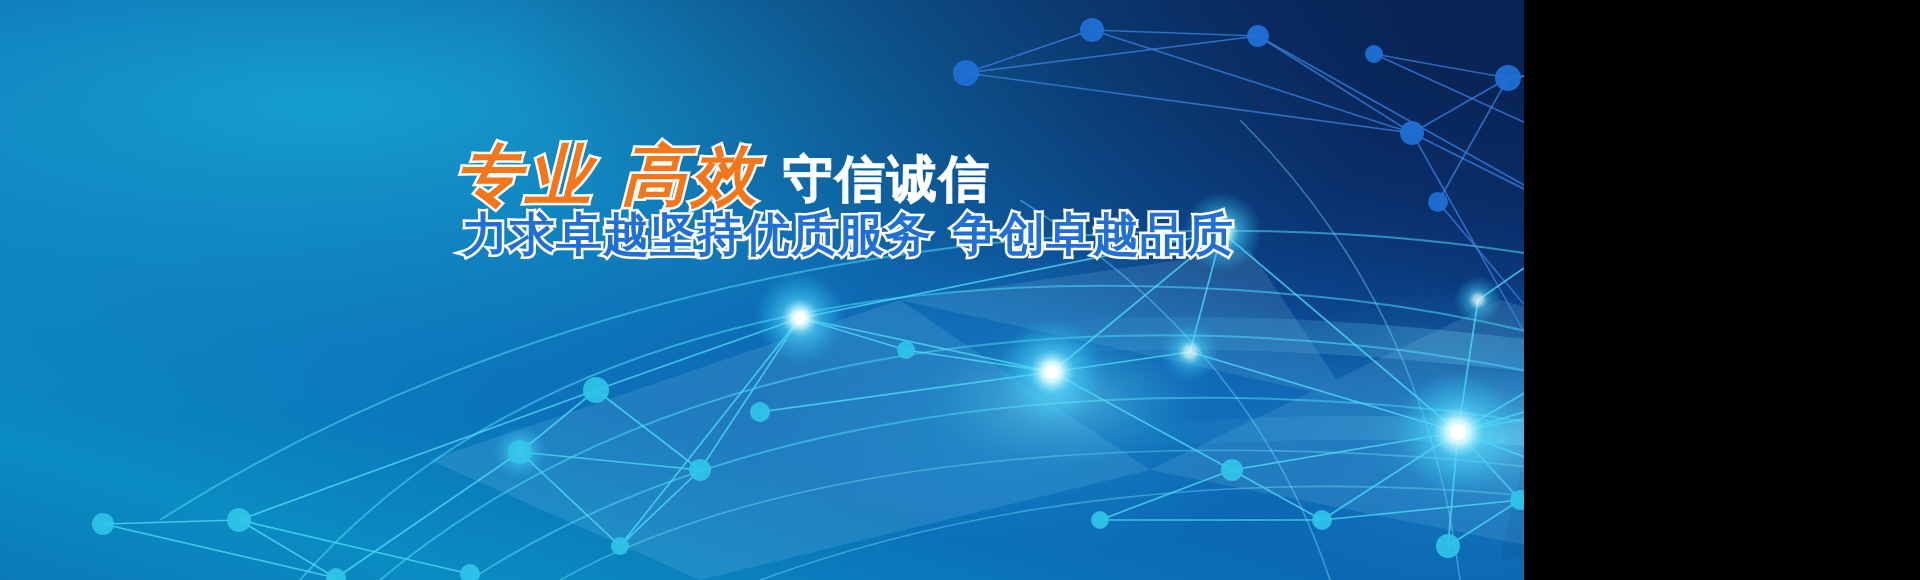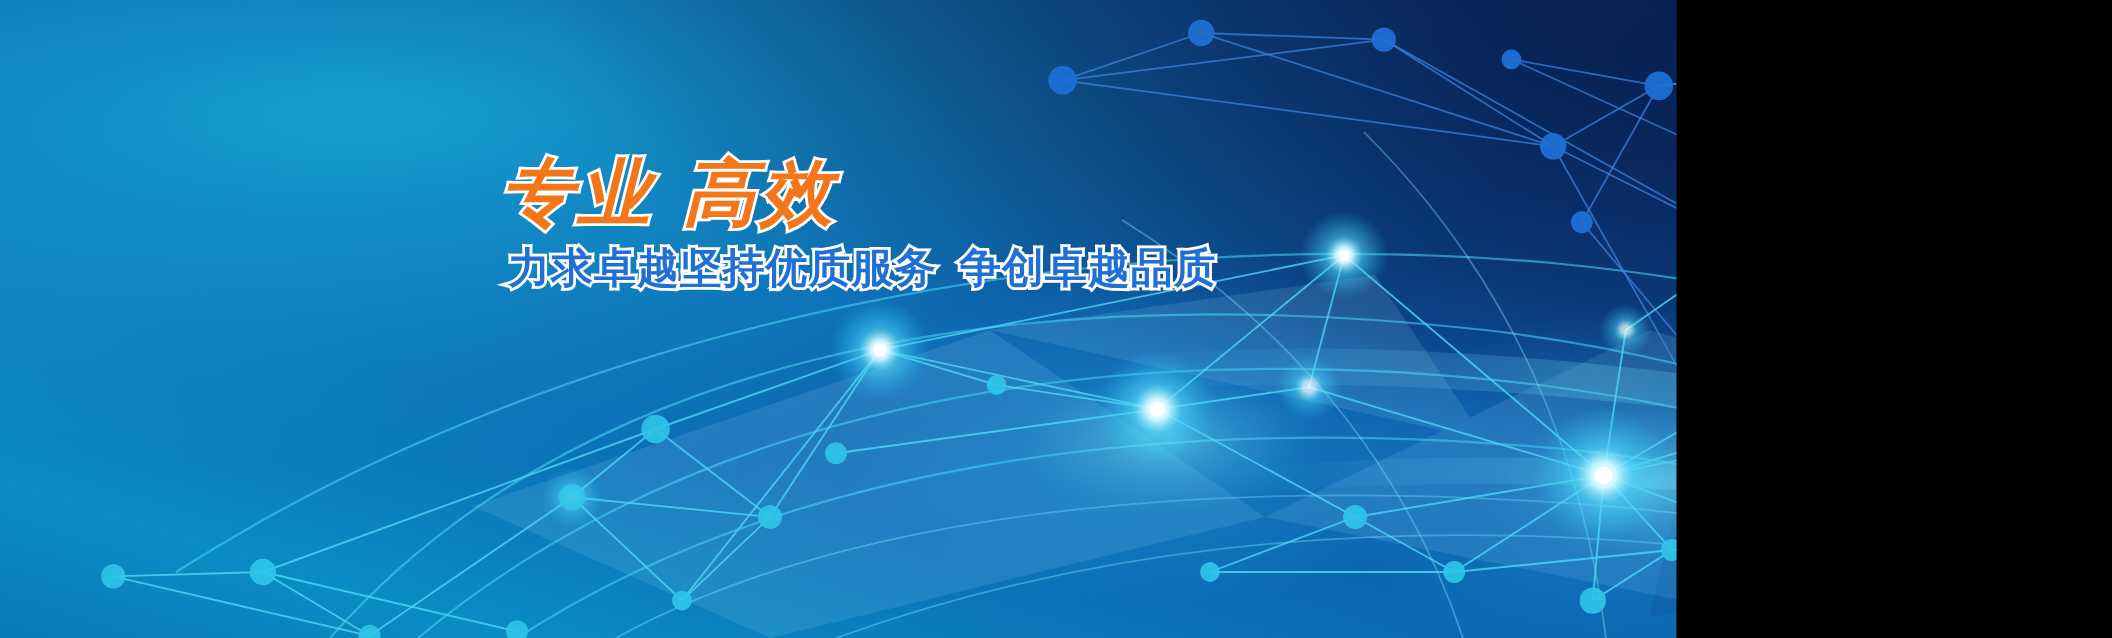--- a/index.html
+++ b/index.html
@@ -28,23 +28,23 @@
   }
   .calli .sp{display:inline-block;width:26px;}
   .trust{
     font-family:"Liberation Sans","DejaVu Sans",sans-serif;
     font-size:50px;font-weight:bold;color:#ffffff;
     letter-spacing:2px;line-height:1;margin-left:22px;
     position:relative;top:-4px;
     -webkit-text-stroke:1px #dff1ff;paint-order:stroke fill;
   }
   .line2{
-    position:absolute;left:462px;top:225px;white-space:nowrap;
+    position:absolute;left:462px;top:211px;white-space:nowrap;
     font-family:"Liberation Sans","DejaVu Sans",sans-serif;
-    font-size:38px;font-weight:bold;letter-spacing:1px;line-height:1;
+    font-size:46px;font-weight:bold;letter-spacing:1px;line-height:1;
     color:#1f6fd4;
     -webkit-text-stroke:5px #ffffff;paint-order:stroke fill;
   }
   .line2 .gap{display:inline-block;width:20px;}
 </style>
 </head>
 <body>
 
 <div id="banner">
 
@@ -251,18 +251,19 @@
           <circle cx="1052" cy="372" r="7"></circle>
         <circle cx="1222" cy="232" r="5"></circle>
           <circle cx="1458" cy="432" r="8"></circle>
       </g>
     </g>
   </svg>
 
   <div id="copy">
     <div class="line1">
       <span class="calli"><span>专业</span><span class="sp"></span><span>高效</span></span>
+      <span class="trust">守信诚信</span>
     </div>
 
     <div class="line2"><span>力求卓越坚持优质服务</span><span class="gap"></span><span>争创卓越品质</span></div>
   </div>
 
 </div>
 
 </body></html>

